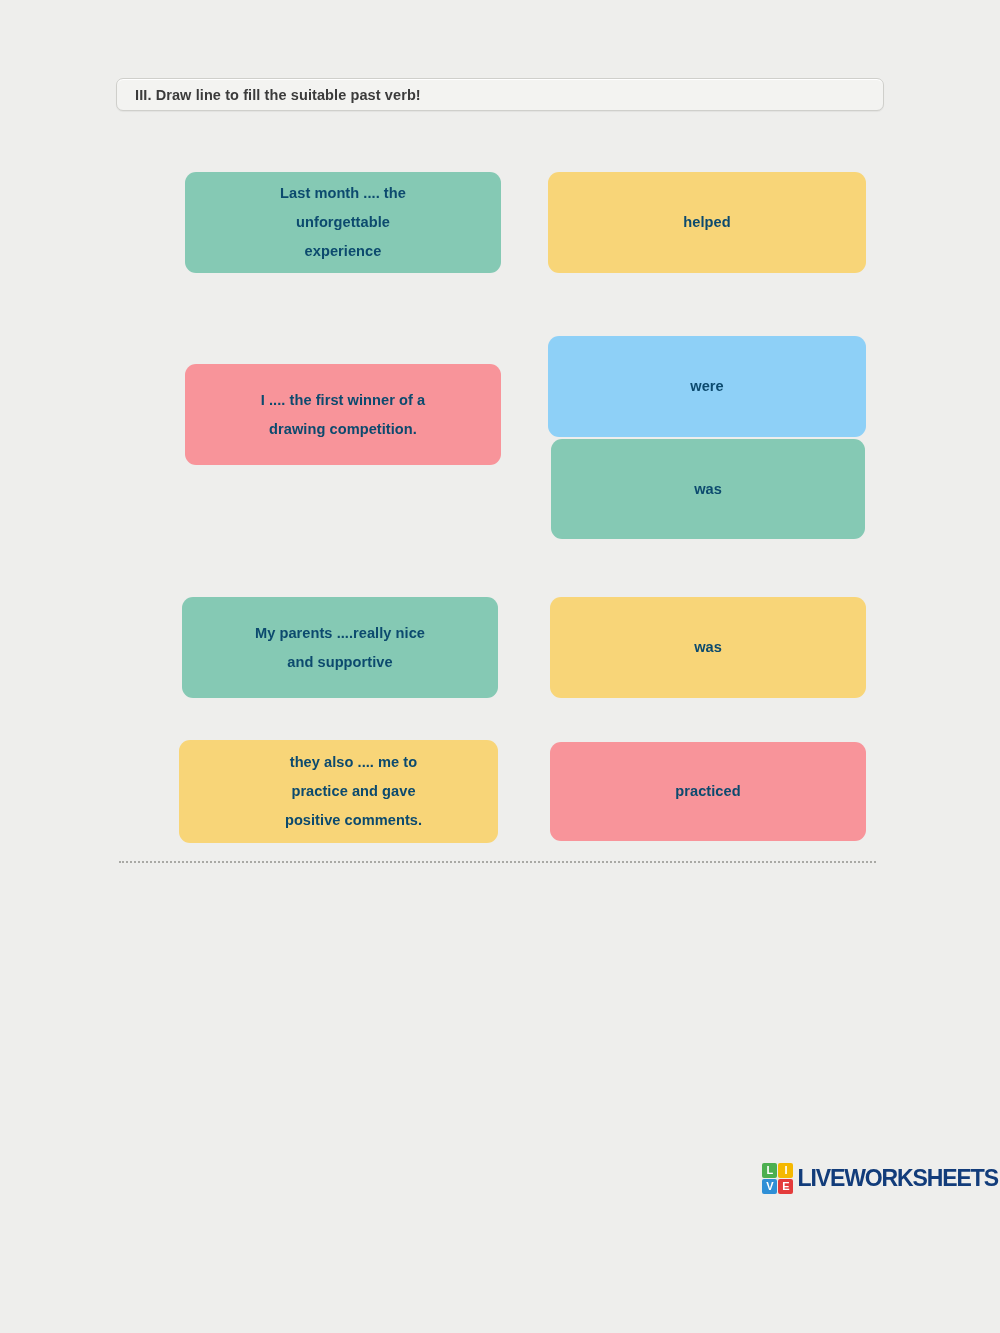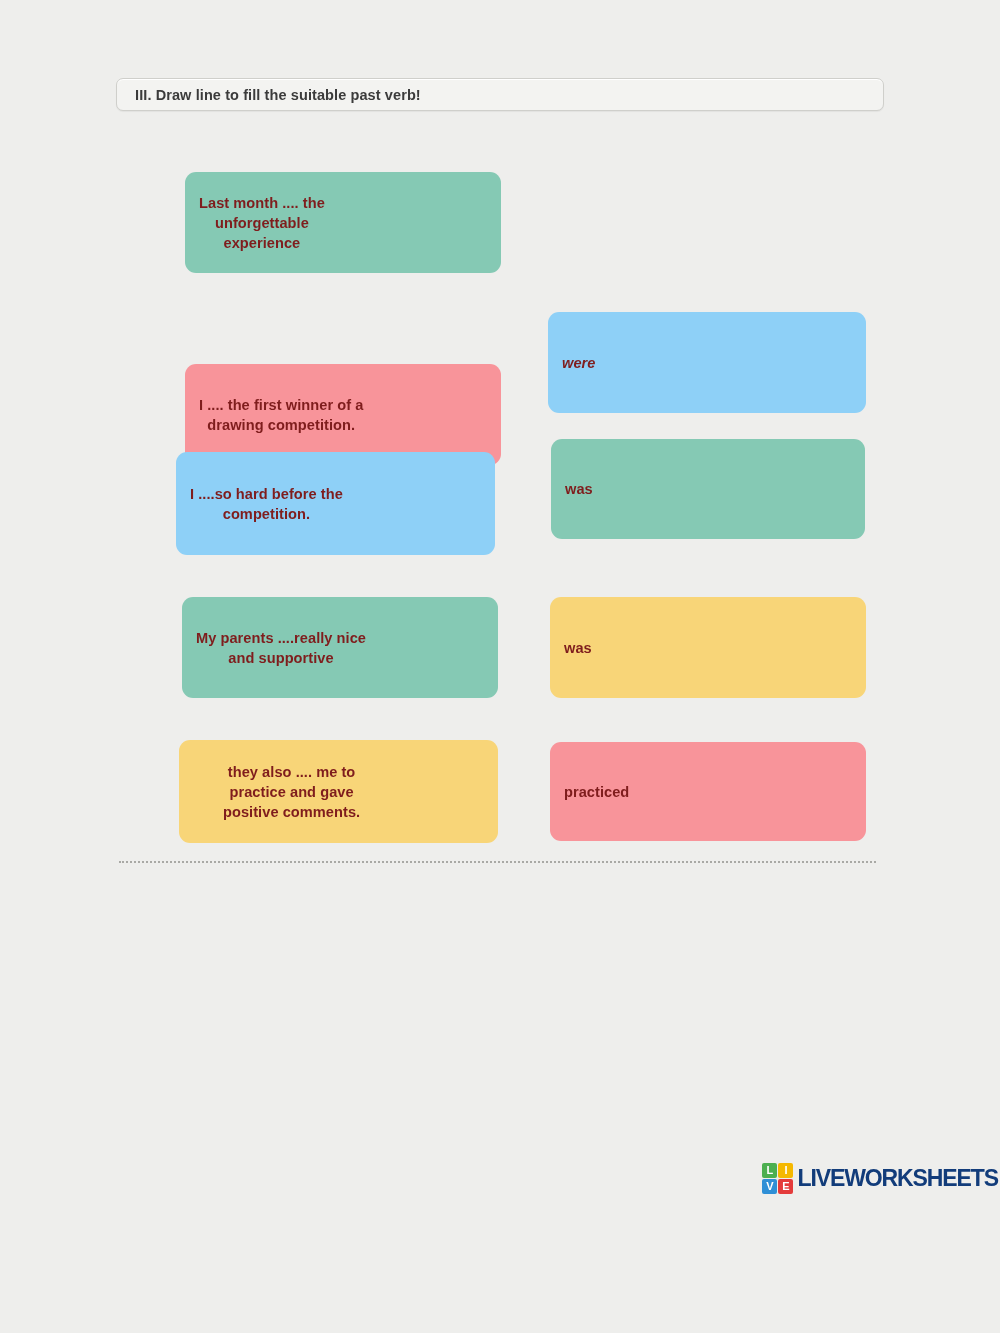--- a/index.html
+++ b/index.html
@@ -55,27 +55,27 @@
     width: 1000px;
     height: 700px;
   }
 
   .card {
     position: absolute;
     box-sizing: border-box;
     border-radius: 11px;
     display: flex;
     align-items: center;
-    justify-content: flex-start;
+    justify-content: center;
     text-align: center;
     padding: 6px 14px;
-    color: #7f1d1d;
+    color: #0c4a6e;
     font-size: 14.6px;
     font-weight: bold;
-    line-height: 20px;
+    line-height: 29px;
     letter-spacing: 0.05px;
   }
   .card-text {
     display: block;
     white-space: pre-line;
   }
 
   
   .divider {
     position: absolute;
@@ -137,35 +137,34 @@
 
     <div class="card" style="left: 185px; top: 172px; width: 316px; height: 101px; background: rgb(133, 201, 180);">
       <span class="card-text">Last month .... the
 unforgettable
 experience</span>
     </div>
     <div class="card" style="left: 185px; top: 320px; width: 316px; height: 101px; background: rgb(248, 148, 154); margin-top: 44px;">
       <span class="card-text">I .... the first winner of a
 drawing competition.</span>
     </div>
-    <div class="card" style="left: 176px; top: 452px; width: 319px; height: 103px; background: rgb(142, 208, 247);">
-      <span class="card-text">I ....so hard before the
-competition.</span>
-    </div>
     <div class="card" style="left: 182px; top: 597px; width: 316px; height: 101px; background: rgb(133, 201, 180);">
       <span class="card-text">My parents ....really nice
 and supportive</span>
     </div>
     <div class="card" style="left: 179px; top: 740px; width: 319px; height: 103px; background: rgb(248, 213, 120); padding-left: 44px;">
       <span class="card-text">they also .... me to
 practice and gave
 positive comments.</span>
     </div>
 
-    <div class="card" style="left: 548px; top: 312px; width: 318px; height: 101px; background: rgb(142, 208, 247); font-style: italic;">
+    <div class="card" style="left: 548px; top: 172px; width: 318px; height: 101px; background: rgb(248, 213, 120);">
+      <span class="card-text">helped</span>
+    </div>
+    <div class="card" style="left: 548px; top: 336px; width: 318px; height: 101px; background: rgb(142, 208, 247);">
       <span class="card-text">were</span>
     </div>
     <div class="card" style="left: 551px; top: 439px; width: 314px; height: 100px; background: rgb(133, 201, 180);">
       <span class="card-text">was</span>
     </div>
     <div class="card" style="left: 550px; top: 597px; width: 316px; height: 101px; background: rgb(248, 213, 120);">
       <span class="card-text">was</span>
     </div>
     <div class="card" style="left: 550px; top: 742px; width: 316px; height: 99px; background: rgb(248, 148, 154);">
       <span class="card-text">practiced</span>

